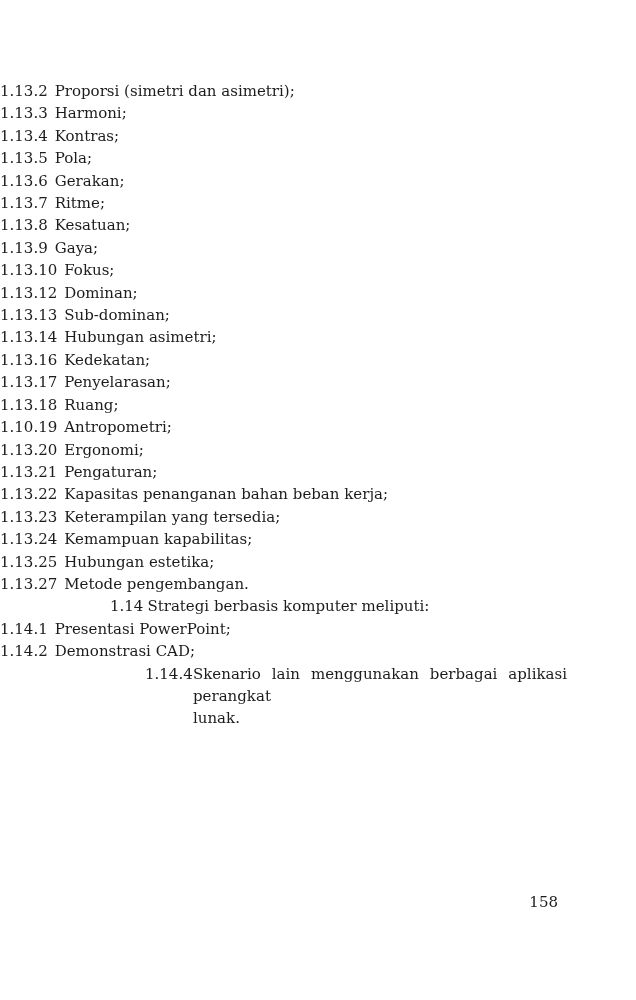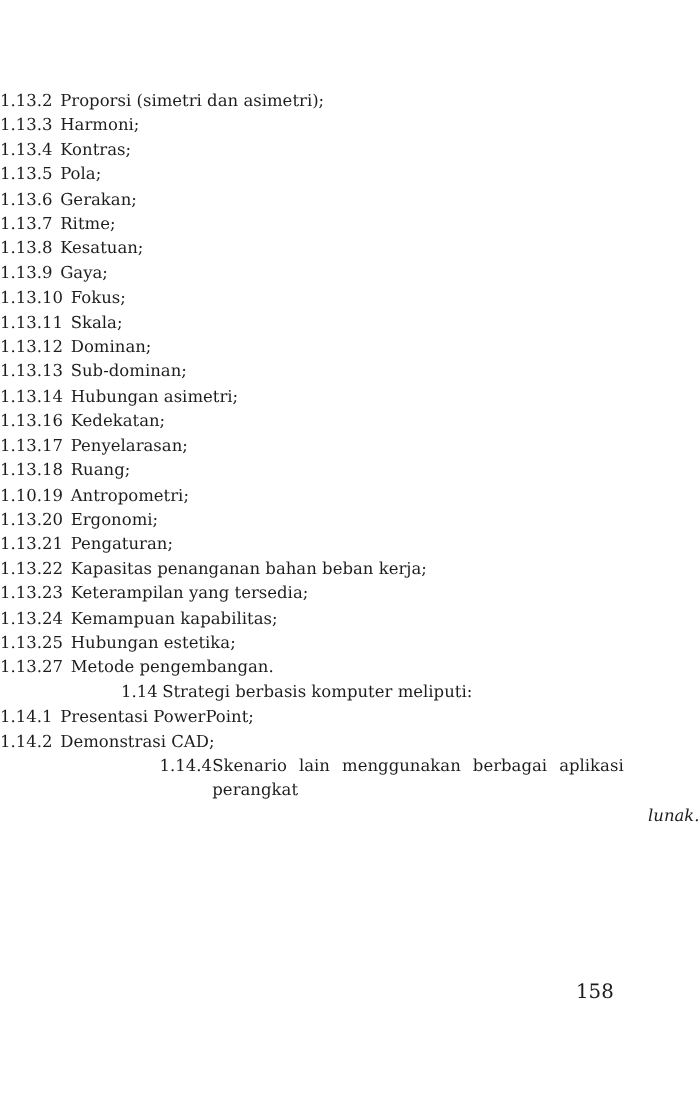--- a/index.html
+++ b/index.html
@@ -44,47 +44,45 @@
     margin-right: 0;
   }
   .row.wrapped .txt {
     display: block;
     width: 374px;
     text-align: justify;
     text-align-last: justify;
   }
   .row.wrapped .txt2 {
     display: block;
-    text-align: right;
-    font-style: italic;
+    text-align: left;
   }
   .page-number {
     position: absolute;
     top: 891px;
     right: 78px;
-    font-size: 18px;
+    font-size: 15px;
     line-height: 22px;
     color: #1c1c1c;
   }
 </style>
 </head>
 <body>
 
 <div class="page">
   <div class="content">
       <div class="row level-2"><span class="num">1.13.2</span><span class="txt">Proporsi (simetri dan asimetri);</span></div>
       <div class="row level-2"><span class="num">1.13.3</span><span class="txt">Harmoni;</span></div>
       <div class="row level-2"><span class="num">1.13.4</span><span class="txt">Kontras;</span></div>
       <div class="row level-2"><span class="num">1.13.5</span><span class="txt">Pola;</span></div>
       <div class="row level-2"><span class="num">1.13.6</span><span class="txt">Gerakan;</span></div>
       <div class="row level-2"><span class="num">1.13.7</span><span class="txt">Ritme;</span></div>
       <div class="row level-2"><span class="num">1.13.8</span><span class="txt">Kesatuan;</span></div>
       <div class="row level-2"><span class="num">1.13.9</span><span class="txt">Gaya;</span></div>
       <div class="row level-2"><span class="num">1.13.10</span><span class="txt">Fokus;</span></div>
-      <div class="row level-2"><span class="num">1.13.11</span><span class="txt">Skala;</span></div>
       <div class="row level-2"><span class="num">1.13.12</span><span class="txt">Dominan;</span></div>
       <div class="row level-2"><span class="num">1.13.13</span><span class="txt">Sub-dominan;</span></div>
       <div class="row level-2"><span class="num">1.13.14</span><span class="txt">Hubungan asimetri;</span></div>
       <div class="row level-2"><span class="num">1.13.16</span><span class="txt">Kedekatan;</span></div>
       <div class="row level-2"><span class="num">1.13.17</span><span class="txt">Penyelarasan;</span></div>
       <div class="row level-2"><span class="num">1.13.18</span><span class="txt">Ruang;</span></div>
       <div class="row level-2"><span class="num">1.10.19</span><span class="txt">Antropometri;</span></div>
       <div class="row level-2"><span class="num">1.13.20</span><span class="txt">Ergonomi;</span></div>
       <div class="row level-2"><span class="num">1.13.21</span><span class="txt">Pengaturan;</span></div>
       <div class="row level-2"><span class="num">1.13.22</span><span class="txt">Kapasitas penanganan bahan beban kerja;</span></div>

